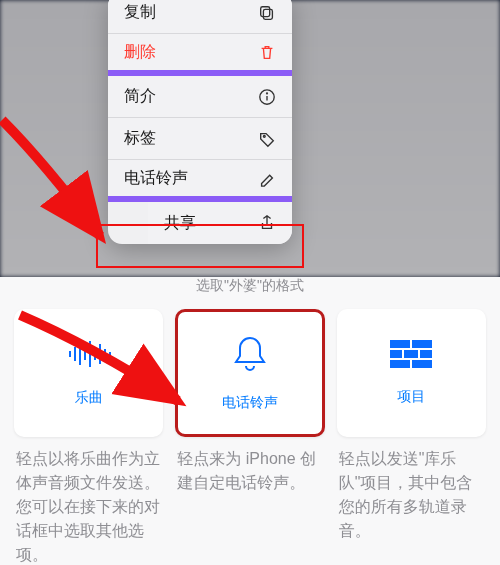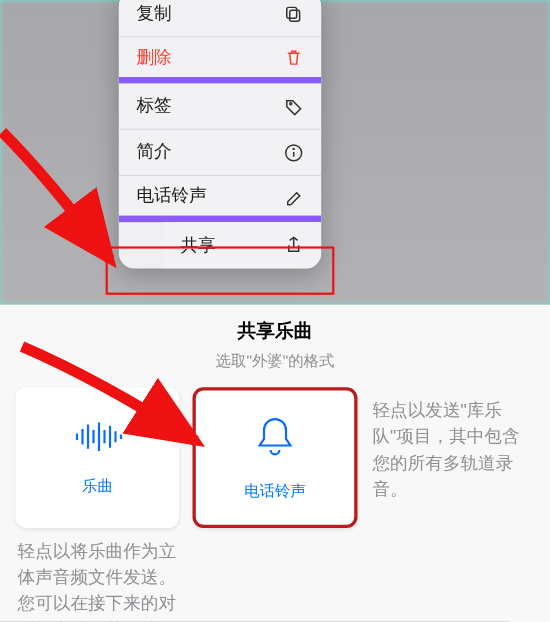--- a/index.html
+++ b/index.html
@@ -10,21 +10,21 @@
       background: #b2b2b5;
       overflow: hidden;
       position: relative;
     }
 
     
     .top-half {
       width: 500px;
       height: 277px;
       position: relative;
-      background: #5eead4;
+      background: #0f172a;
     }
     .blur-bg {
       position: absolute;
       inset: 0;
       background: linear-gradient(180deg, #a8a8ac 0%, #b2b2b5 100%);
       filter: blur(2px);
     }
     .context-menu {
       position: absolute;
       left: 108px;
@@ -165,36 +165,36 @@
     <div class="menu-item danger menu-sep-thick">
       <span>删除</span>
       <span class="menu-icon">
         <svg viewBox="0 0 20 20" width="18" height="18">
             <path d="M4 6h12M8 6V4h4v2M6 6l1 11h6l1-11"></path>
           </svg>
       </span>
     </div>
 
     <div class="menu-item">
-      <span>标签</span>
-      <span class="menu-icon">
-        <svg viewBox="0 0 20 20" width="18" height="18">
-            <path d="M3 10V4h6l8 8-6 6-8-8z"></path>
-            <circle cx="7" cy="7" r="1"></circle>
-          </svg>
-      </span>
-    </div>
-
-    <div class="menu-item">
       <span>简介</span>
       <span class="menu-icon">
         <svg viewBox="0 0 20 20" width="18" height="18">
             <circle cx="10" cy="10" r="8"></circle>
             <line x1="10" y1="9" x2="10" y2="14"></line>
             <circle cx="10" cy="6" r="0.5" fill="#333"></circle>
+          </svg>
+      </span>
+    </div>
+
+    <div class="menu-item">
+      <span>标签</span>
+      <span class="menu-icon">
+        <svg viewBox="0 0 20 20" width="18" height="18">
+            <path d="M3 10V4h6l8 8-6 6-8-8z"></path>
+            <circle cx="7" cy="7" r="1"></circle>
           </svg>
       </span>
     </div>
 
     <div class="menu-item menu-sep-thick">
       <span>电话铃声</span>
       <span class="menu-icon">
         <svg viewBox="0 0 20 20" width="18" height="18">
             <path d="M4 16l9-9 3 3-9 9H4v-3z"></path>
           </svg>
@@ -218,21 +218,20 @@
 <svg class="arrow1" viewBox="0 0 130 150">
   <defs>
       <marker id="ah1" markerWidth="8" markerHeight="8" refX="6" refY="3" orient="auto">
         <path d="M0,0 L7,3 L0,6 Z" fill="#e11"></path>
       </marker>
     </defs>
   <path d="M8 8 Q 50 50 106 124" stroke="#e11" stroke-width="10" fill="none" marker-end="url(#ah1)"></path>
 </svg>
 
 <div class="bottom-half">
-  <div class="sheet-title">共享乐曲</div>
   <div class="sheet-subtitle">选取"外婆"的格式</div>
 
   <div class="tiles">
 
     <div class="tile">
       <div class="tile-card">
         <span class="tile-icon">
           <svg width="46" height="30" viewBox="0 0 46 30" fill="none" stroke="#0a6cff" stroke-width="2">
             <line x1="4" y1="12" x2="4" y2="18"></line>
               <line x1="9" y1="8" x2="9" y2="22"></line>
@@ -253,23 +252,38 @@
     <div class="tile">
       <div class="tile-card red-box-ring">
         <span class="tile-icon">
           <svg width="38" height="40" viewBox="0 0 38 40" fill="none" stroke="#0a6cff" stroke-width="2">
             <path d="M19 4a10 10 0 0 0-10 10v8l-4 6h28l-4-6v-8A10 10 0 0 0 19 4z"></path>
             <path d="M15 32a4 4 0 0 0 8 0"></path>
           </svg>
         </span>
         <span class="tile-label">电话铃声</span>
       </div>
+      <div class="tile-desc">轻点来为 iPhone 创建自定电话铃声。</div>
     </div>
 
     <div class="tile">
+      <div class="tile-card">
+        <span class="tile-icon">
+          <svg width="42" height="28" viewBox="0 0 42 28" fill="#0a6cff">
+            <rect x="0" y="0" width="20" height="8"></rect>
+              <rect x="22" y="0" width="20" height="8"></rect>
+            <rect x="0" y="10" width="12" height="8"></rect>
+              <rect x="14" y="10" width="14" height="8"></rect>
+              <rect x="30" y="10" width="12" height="8"></rect>
+            <rect x="0" y="20" width="20" height="8"></rect>
+              <rect x="22" y="20" width="20" height="8"></rect>
+          </svg>
+        </span>
+        <span class="tile-label">项目</span>
+      </div>
       <div class="tile-desc">轻点以发送"库乐队"项目，其中包含您的所有多轨道录音。</div>
     </div>
 
   </div>
 </div>
 
 <svg class="arrow2" viewBox="0 0 190 120">
   <defs>
       <marker id="ah2" markerWidth="8" markerHeight="8" refX="6" refY="3" orient="auto">
         <path d="M0,0 L7,3 L0,6 Z" fill="#e11"></path>

